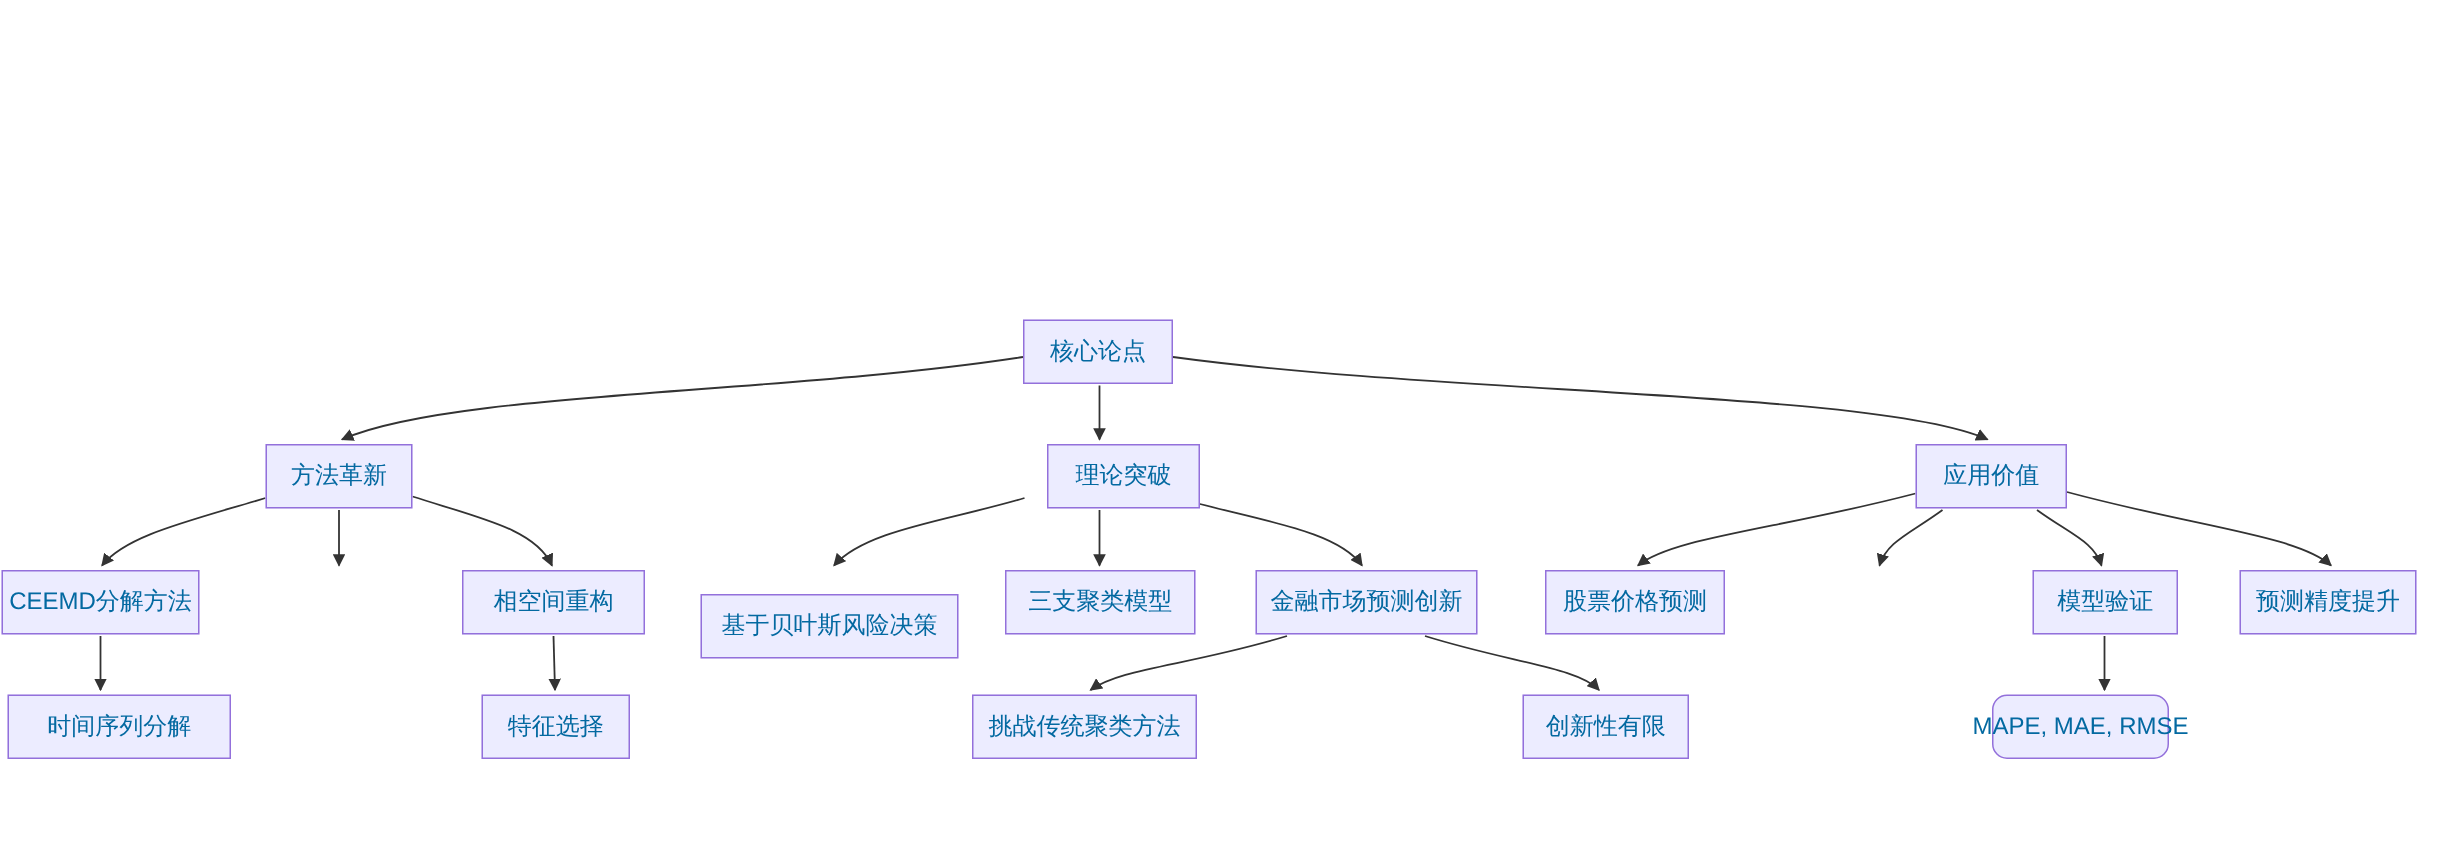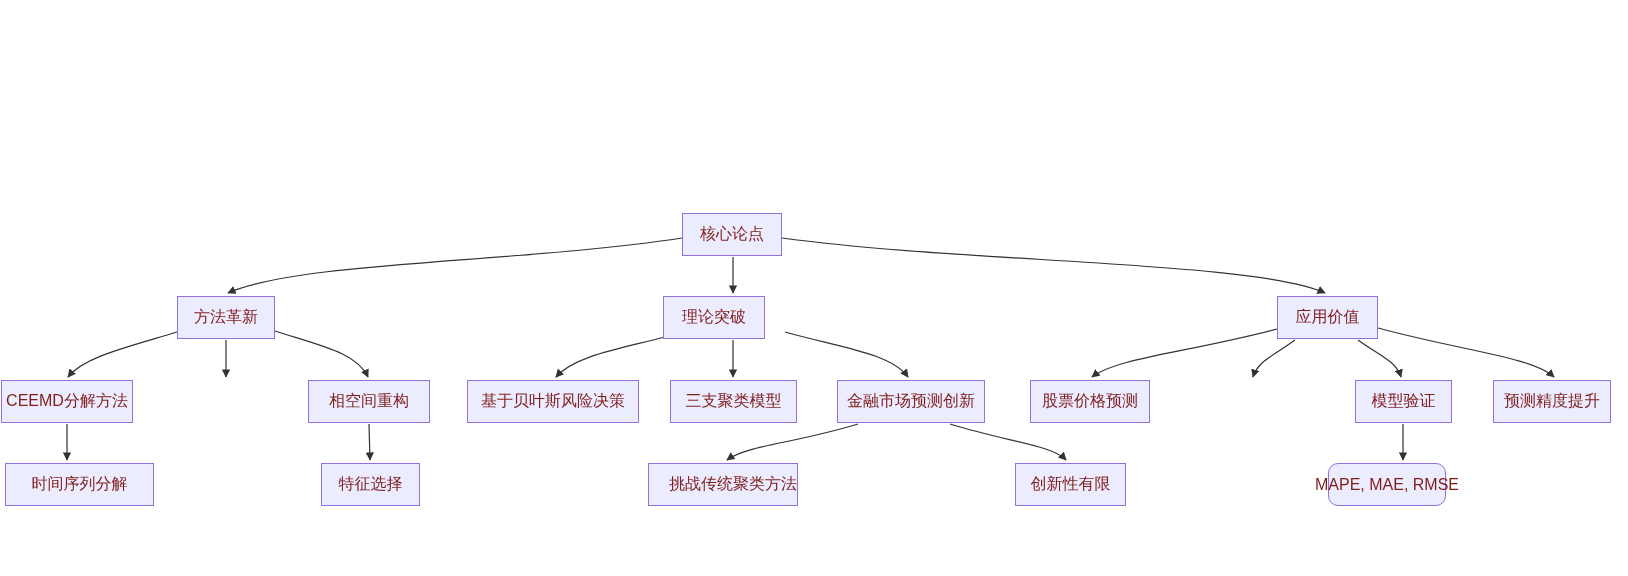--- a/index.html
+++ b/index.html
@@ -26,21 +26,21 @@
   .node {
     position: absolute;
     height: 43px;
     box-sizing: border-box;
     background: #ECECFF;
     border: 1px solid #9370DB;
     display: flex;
     align-items: center;
     justify-content: center;
     font-size: 16px;
-    color: #7f1d1d;
+    color: #0369a1;
     white-space: nowrap;
     text-align: center;
   }
 </style>
 </head>
 <body>
 
 <div class="canvas">
 
   <svg class="edges" viewBox="0 0 1628 576" xmlns="http://www.w3.org/2000/svg">
@@ -71,34 +71,34 @@
     </g>
   </svg>
 
   <div class="node" style="left:682px; top:213px; width:100px;">
     <span>核心论点</span>
   </div>
 
   <div class="node" style="left:177px; top:296px; width:98px;">
     <span>方法革新</span>
   </div>
-  <div class="node" style="left:663px; top:296px; width:102px;">
+  <div class="node" style="left:698px; top:296px; width:102px;">
     <span>理论突破</span>
   </div>
   <div class="node" style="left:1277px; top:296px; width:101px;">
     <span>应用价值</span>
   </div>
 
   <div class="node" style="left:1px; top:380px; width:132px;">
     <span>CEEMD分解方法</span>
   </div>
   <div class="node" style="left:308px; top:380px; width:122px;">
     <span>相空间重构</span>
   </div>
-  <div class="node" style="left:467px; top:380px; width:172px;">
+  <div class="node" style="left:467px; top:396px; width:172px;">
     <span>基于贝叶斯风险决策</span>
   </div>
   <div class="node" style="left:670px; top:380px; width:127px;text-align:center;">
     <span>三支聚类模型</span>
   </div>
   <div class="node" style="left:837px; top:380px; width:148px;">
     <span>金融市场预测创新</span>
   </div>
   <div class="node" style="left:1030px; top:380px; width:120px;">
     <span>股票价格预测</span>
@@ -109,21 +109,21 @@
   <div class="node" style="left:1493px; top:380px; width:118px;">
     <span>预测精度提升</span>
   </div>
 
   <div class="node" style="left:5px; top:463px; width:149px;">
     <span>时间序列分解</span>
   </div>
   <div class="node" style="left:321px; top:463px; width:99px;">
     <span>特征选择</span>
   </div>
-  <div class="node" style="left:648px; top:463px; width:150px;justify-content:flex-end;">
+  <div class="node" style="left:648px; top:463px; width:150px;">
     <span>挑战传统聚类方法</span>
   </div>
   <div class="node" style="left:1015px; top:463px; width:111px;">
     <span>创新性有限</span>
   </div>
   <div class="node" style="left:1328px; top:463px; width:118px;border-radius:10px;">
     <span>MAPE, MAE, RMSE</span>
   </div>
 
 </div>

